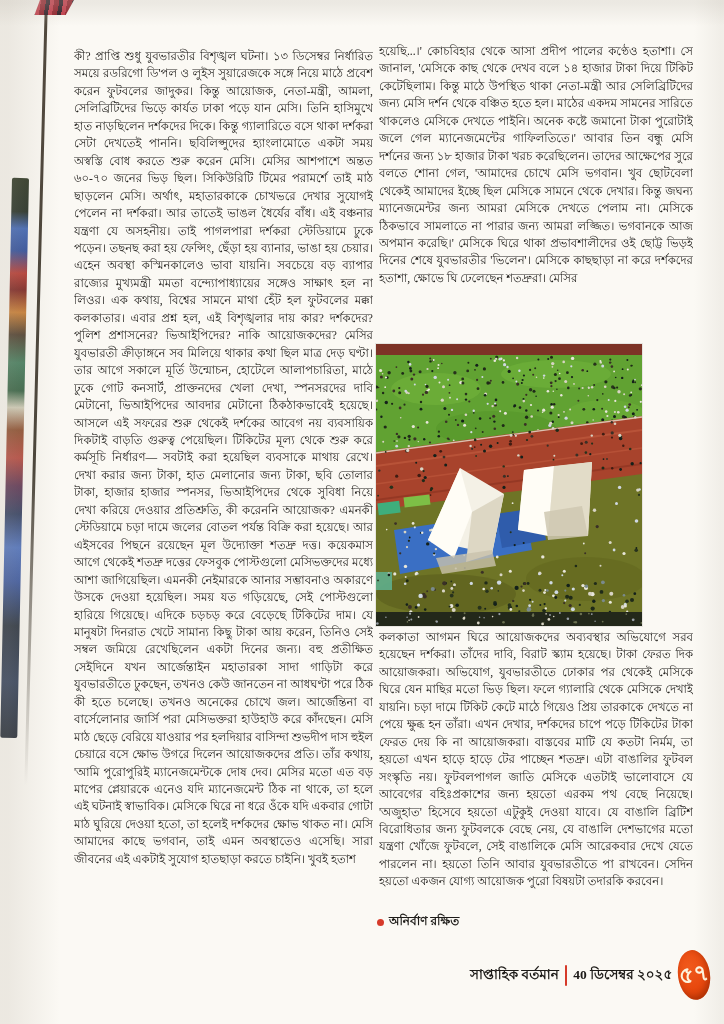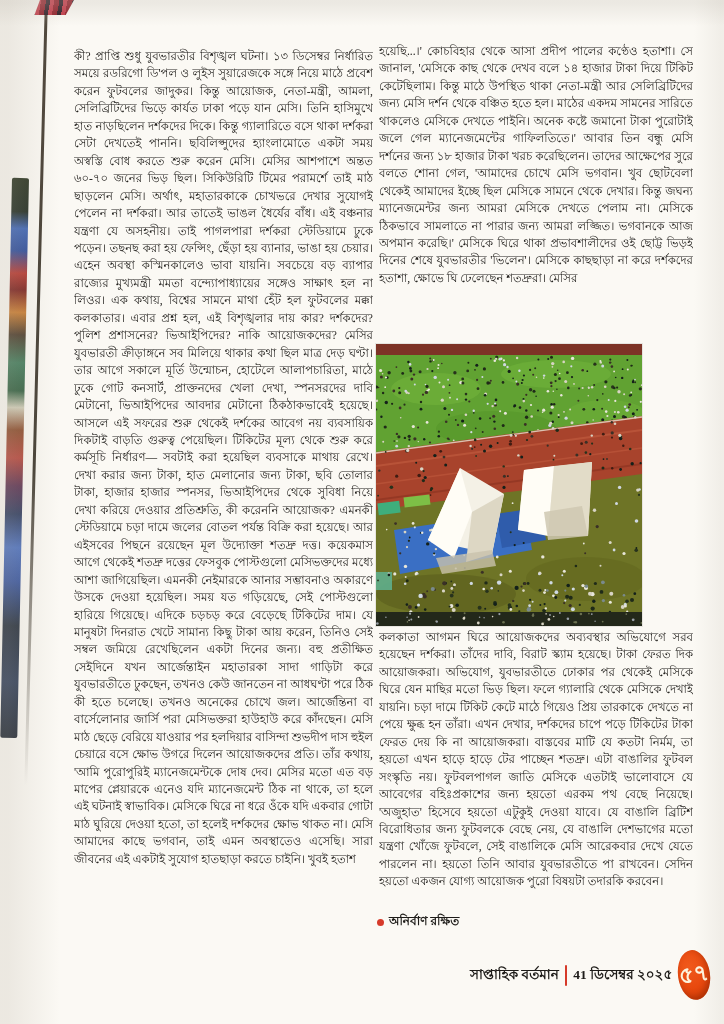--- a/index.html
+++ b/index.html
@@ -735,17 +735,17 @@
   <div class="right-col-bottom body-text">কলকাতা আগমন ঘিরে আয়োজকদের অব্যবস্থার অভিযোগে সরব হয়েছেন দর্শকরা। তাঁদের দাবি, বিরাট স্ক্যাম হয়েছে। টাকা ফেরত দিক আয়োজকরা। অভিযোগ, যুবভারতীতে ঢোকার পর থেকেই মেসিকে ঘিরে যেন মাছির মতো ভিড় ছিল। ফলে গ্যালারি থেকে মেসিকে দেখাই যায়নি। চড়া দামে টিকিট কেটে মাঠে গিয়েও প্রিয় তারকাকে দেখতে না পেয়ে ক্ষুব্ধ হন তাঁরা। এখন দেখার, দর্শকদের চাপে পড়ে টিকিটের টাকা ফেরত দেয় কি না আয়োজকরা। বাস্তবের মাটি যে কতটা নির্মম, তা হয়তো এখন হাড়ে হাড়ে টের পাচ্ছেন শতদ্রু। এটা বাঙালির ফুটবল সংস্কৃতি নয়। ফুটবলপাগল জাতি মেসিকে এতটাই ভালোবাসে যে আবেগের বহিঃপ্রকাশের জন্য হয়তো এরকম পথ বেছে নিয়েছে। 'অজুহাত' হিসেবে হয়তো এটুকুই দেওয়া যাবে। যে বাঙালি ব্রিটিশ বিরোধিতার জন্য ফুটবলকে বেছে নেয়, যে বাঙালি দেশভাগের মতো যন্ত্রণা খোঁজে ফুটবলে, সেই বাঙালিকে মেসি আরেকবার দেখে যেতে পারলেন না। হয়তো তিনি আবার যুবভারতীতে পা রাখবেন। সেদিন হয়তো একজন যোগ্য আয়োজক পুরো বিষয়টা তদারকি করবেন।</div>
 
   <div class="author-line">
     <span class="author-bullet"></span>
     <span>অনির্বাণ রক্ষিত</span>
   </div>
 
   <div class="footer">
     <span class="mag-name">সাপ্তাহিক বর্তমান</span>
     <span class="sep-bar"></span>
-    <span class="issue-date">41 ডিসেম্বর ২০২৫</span>
+    <span class="issue-date">40 ডিসেম্বর ২০২৫</span>
     <span class="page-badge">৫৭</span>
   </div>
 
 </div>
 
 </body></html>

